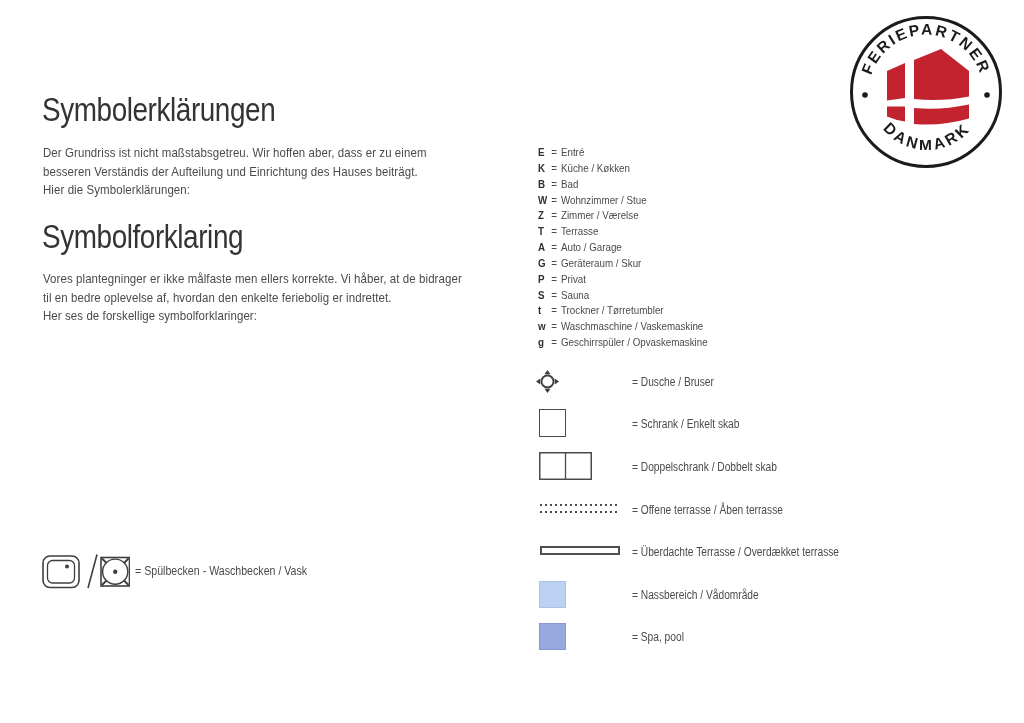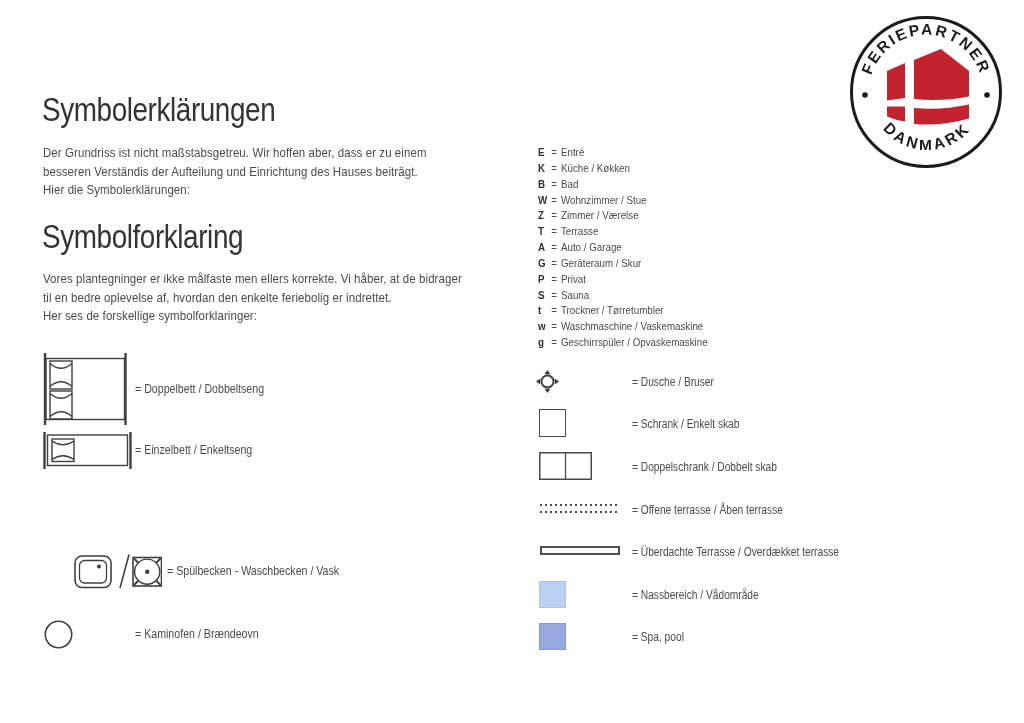--- a/index.html
+++ b/index.html
@@ -100,77 +100,42 @@
     <div class="lrow"><span class="lkey">T</span><span class="leq">=</span><span class="llab">Terrasse</span></div>
     <div class="lrow"><span class="lkey">A</span><span class="leq">=</span><span class="llab">Auto / Garage</span></div>
     <div class="lrow"><span class="lkey">G</span><span class="leq">=</span><span class="llab">Geräteraum / Skur</span></div>
     <div class="lrow"><span class="lkey">P</span><span class="leq">=</span><span class="llab">Privat</span></div>
     <div class="lrow"><span class="lkey">S</span><span class="leq">=</span><span class="llab">Sauna</span></div>
     <div class="lrow"><span class="lkey">t</span><span class="leq">=</span><span class="llab">Trockner / Tørretumbler</span></div>
     <div class="lrow"><span class="lkey">w</span><span class="leq">=</span><span class="llab">Waschmaschine / Vaskemaskine</span></div>
     <div class="lrow"><span class="lkey">g</span><span class="leq">=</span><span class="llab">Geschirrspüler / Opvaskemaskine</span></div>
   </div>
 
-  <div class="symrow" style="left:42px;top:353px;width:320px;height:72px;">
-    <svg width="86" height="72" viewBox="0 0 86 72">
-      <g stroke="#3f3f3f" fill="none">
-        <line x1="3" y1="0" x2="3" y2="72" stroke-width="2.4"></line>
-        <line x1="83.5" y1="0" x2="83.5" y2="72" stroke-width="2.4"></line>
-        <rect x="4" y="5.5" width="78.5" height="61" stroke-width="1.4"></rect>
-        <rect x="8" y="8" width="22" height="28" stroke-width="1.4"></rect>
-        <path d="M8,10.5 Q19,20 30,10.5" stroke-width="1.4"></path>
-        <path d="M8,33.5 Q19,24 30,33.5" stroke-width="1.4"></path>
-        <rect x="8" y="38" width="22" height="28" stroke-width="1.4"></rect>
-        <path d="M8,40.5 Q19,50 30,40.5" stroke-width="1.4"></path>
-        <path d="M8,63.5 Q19,54 30,63.5" stroke-width="1.4"></path>
-      </g>
-    </svg>
-    <div class="slab" style="left:93px;top:29px;">= Doppelbett / Dobbeltseng</div>
-  </div>
-
-  <div class="symrow" style="left:42px;top:432px;width:320px;height:37px;">
-    <svg width="91" height="37" viewBox="0 0 91 37">
-      <g stroke="#3f3f3f" fill="none">
-        <line x1="2.5" y1="0" x2="2.5" y2="37" stroke-width="2.4"></line>
-        <line x1="88.5" y1="0" x2="88.5" y2="37" stroke-width="2.4"></line>
-        <rect x="5.5" y="3" width="80" height="30.5" stroke-width="1.4"></rect>
-        <rect x="10" y="7" width="22" height="22.5" stroke-width="1.4"></rect>
-        <path d="M10,9 Q21,16.5 32,9" stroke-width="1.4"></path>
-        <path d="M10,27.5 Q21,20 32,27.5" stroke-width="1.4"></path>
-      </g>
-    </svg>
-    <div class="slab" style="left:93px;top:11px;">= Einzelbett / Enkeltseng</div>
-  </div>
 
 
-  <div class="symrow" style="left:42px;top:553px;width:360px;height:39px;margin-left:32px;">
+
+  <div class="symrow" style="left:42px;top:553px;width:360px;height:39px;">
     <svg width="88" height="39" viewBox="0 0 88 39">
       <g stroke="#3f3f3f" fill="none">
         <rect x="1" y="3" width="36" height="31.5" rx="7" stroke-width="1.6"></rect>
         <rect x="5.5" y="7.5" width="27" height="22.5" rx="5" stroke-width="1.3"></rect>
         <circle cx="25" cy="13.5" r="2" fill="#3f3f3f" stroke="none"></circle>
         <line x1="46" y1="35" x2="55" y2="1.5" stroke-width="1.6"></line>
         <rect x="59" y="4.5" width="28.5" height="28.5" stroke-width="1.6"></rect>
         <circle cx="73.2" cy="18.7" r="12.6" stroke-width="1.4"></circle>
         <circle cx="73.2" cy="18.7" r="2.2" fill="#3f3f3f" stroke="none"></circle>
         <line x1="60" y1="5.5" x2="64.5" y2="10" stroke-width="2"></line>
         <line x1="86.5" y1="5.5" x2="82" y2="10" stroke-width="2"></line>
         <line x1="60" y1="32" x2="64.5" y2="27.5" stroke-width="2"></line>
         <line x1="86.5" y1="32" x2="82" y2="27.5" stroke-width="2"></line>
       </g>
     </svg>
     <div class="slab" style="left:93px;top:11px;">= Spülbecken - Waschbecken / Vask</div>
   </div>
 
-  <div class="symrow" style="left:44px;top:620px;width:320px;height:29px;">
-    <svg width="29" height="29" viewBox="0 0 29 29">
-      <circle cx="14.5" cy="14.5" r="13.2" fill="none" stroke="#3f3f3f" stroke-width="1.6"></circle>
-    </svg>
-    <div class="slab" style="left:91px;top:7px;">= Kaminofen / Brændeovn</div>
-  </div>
 
   <svg style="position:absolute;left:536px;top:370px;" width="23" height="23" viewBox="0 0 23 23">
     <circle cx="11.5" cy="11.5" r="6" fill="none" stroke="#3f3f3f" stroke-width="1.8"></circle>
     <path d="M11.5,0 L8.5,4.3 L14.5,4.3 Z" fill="#3f3f3f"></path>
     <path d="M11.5,23 L8.5,18.7 L14.5,18.7 Z" fill="#3f3f3f"></path>
     <path d="M0,11.5 L4.3,8.5 L4.3,14.5 Z" fill="#3f3f3f"></path>
     <path d="M23,11.5 L18.7,8.5 L18.7,14.5 Z" fill="#3f3f3f"></path>
   </svg>
   <div class="rlab" style="left:632px;top:375px;">= Dusche / Bruser</div>
 

